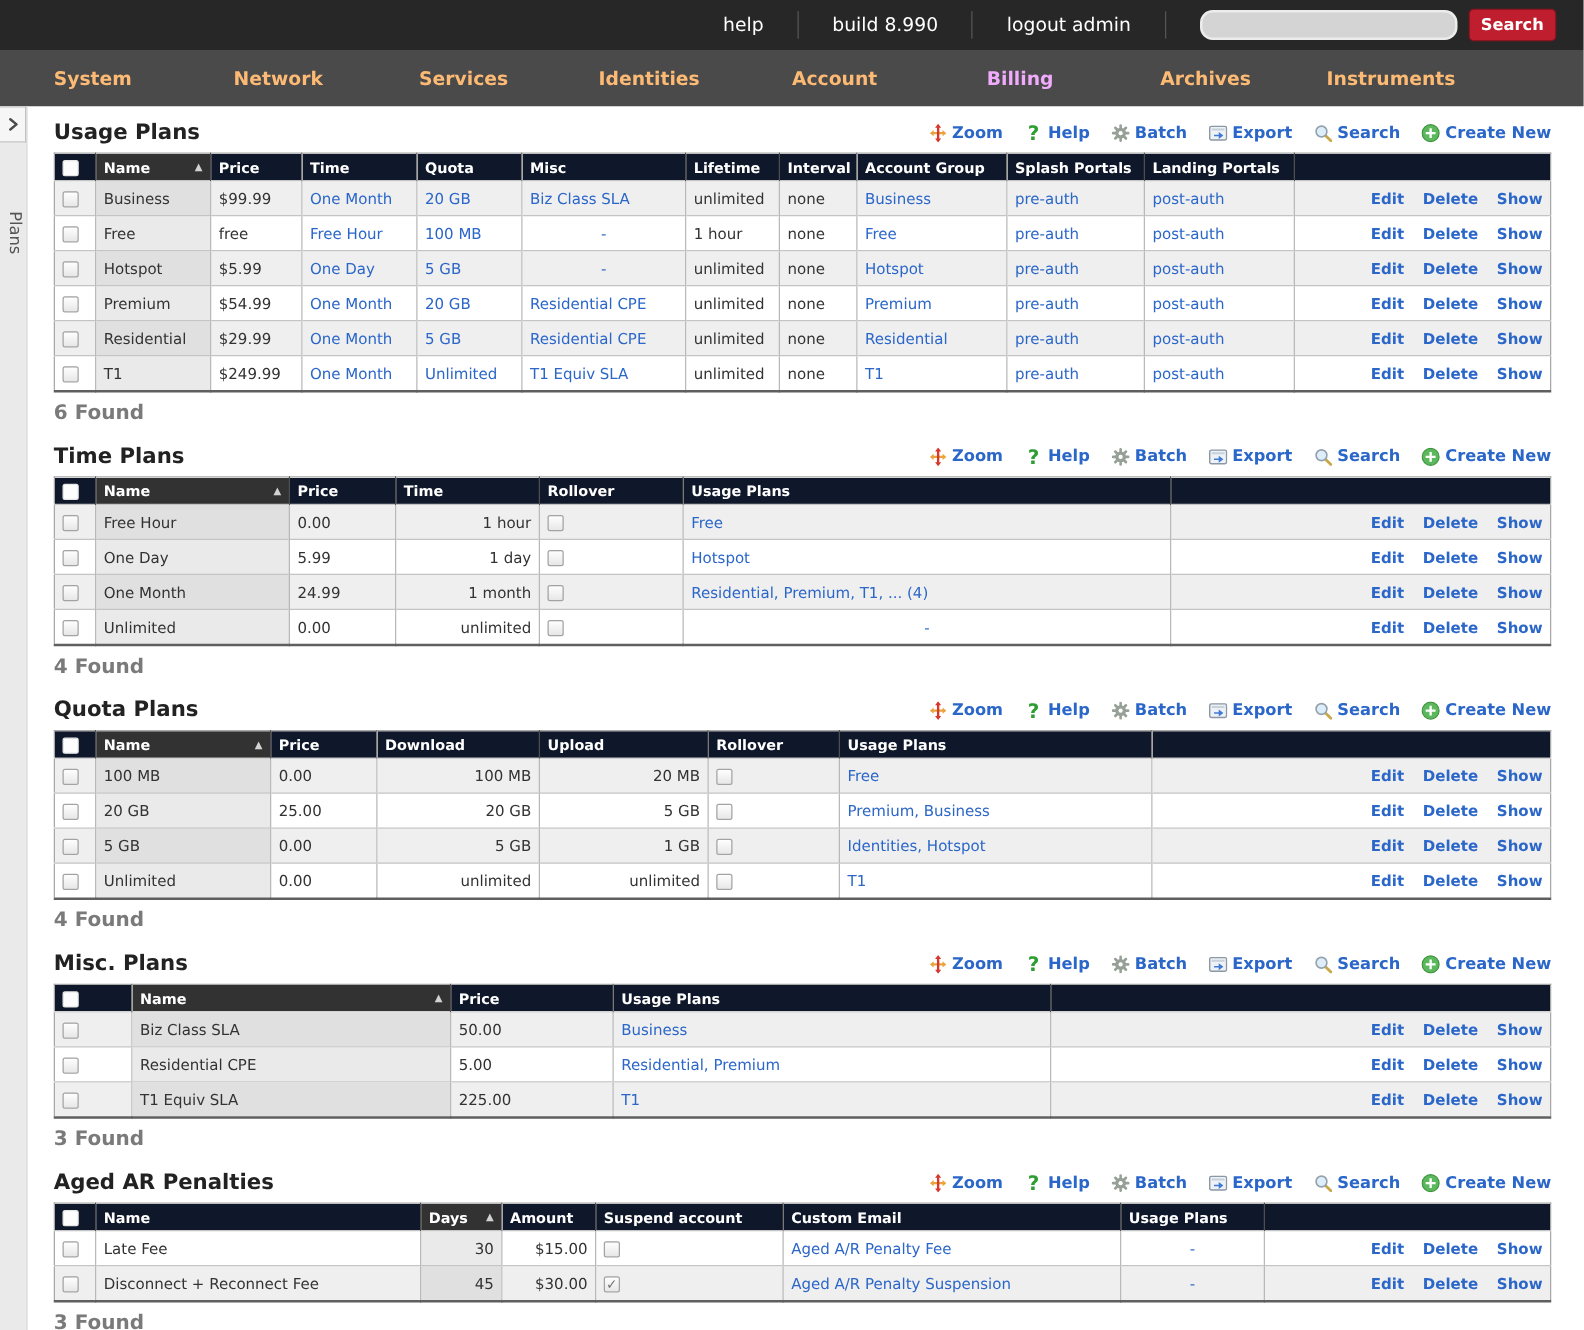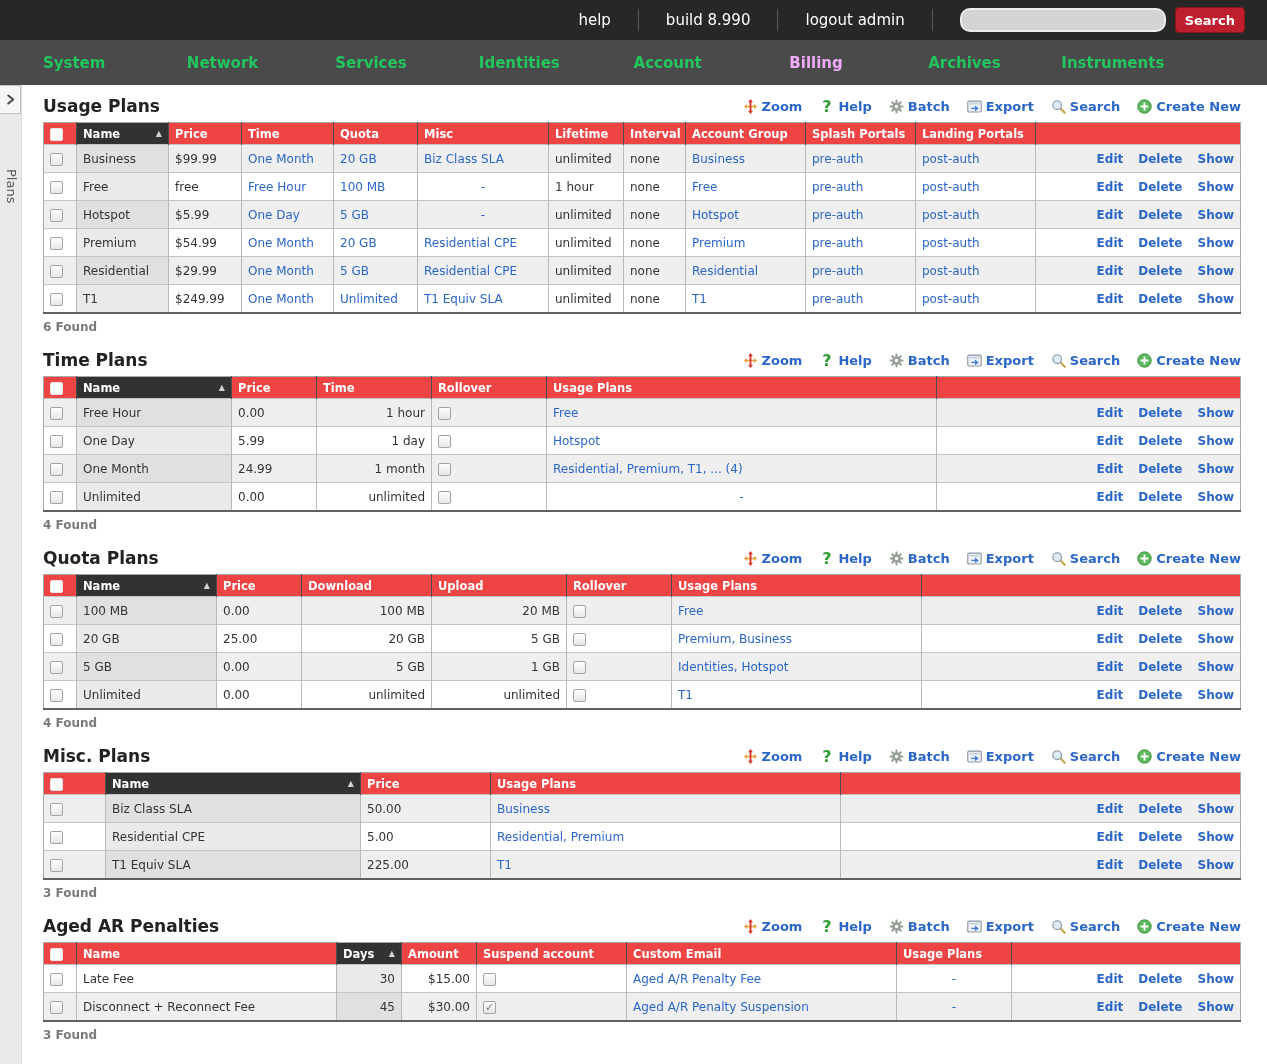--- a/index.html
+++ b/index.html
@@ -11,21 +11,21 @@
   .topbar-item{color:#fff;font-size:15px;padding:0 27px;white-space:nowrap;}
   .tb-sep{width:1px;height:22px;background:#565656;}
   .topbar-search{width:186px;height:20px;border-radius:10px;border:2px solid #ececec;
       background:#d4d4d4;margin:0 9px 0 27px;outline:none;padding:0 8px;font-size:13px;}
   .topbar-search-btn{background:#bf1e2e;border:1px solid #8c1420;color:#fff;font-weight:bold;
       font-size:13px;height:26px;padding:0 9px;border-radius:4px;margin-right:22px;cursor:pointer;
       font-family:"DejaVu Sans","Liberation Sans",sans-serif;}
 
   
   .nav{height:45px;background:#4a4a4a;display:flex;align-items:center;padding-right:80px;}
-  .nav-item{flex:1;text-align:center;color:#22c55e;font-weight:bold;font-size:15px;cursor:pointer;white-space:nowrap;}
+  .nav-item{flex:1;text-align:center;color:#fdba74;font-weight:bold;font-size:15px;cursor:pointer;white-space:nowrap;}
   .nav-item.active{color:#f0abfc;}
 
   
   .layout{display:flex;align-items:stretch;min-height:979px;}
   .side{width:22px;background:#eaeaea;border-right:1px solid #dcdcdc;}
   .side-btn{width:20px;height:27px;background:#f6f6f6;border:1px solid #c2c2c2;border-left:none;
       display:flex;align-items:center;justify-content:center;cursor:pointer;}
   .side-label{writing-mode:vertical-rl;color:#555;font-size:13px;margin:55px 0 0 4px;display:inline-block;}
   .content{flex:1;padding:2px 27px 6px 21px;}
 
@@ -35,21 +35,21 @@
   .sec-title{font-size:17px;font-weight:bold;color:#222;margin:0;}
   .toolbar{display:flex;align-items:center;gap:17px;}
   .tb-btn{display:inline-flex;align-items:center;gap:4px;color:#2b66c9;font-weight:bold;
       font-size:13px;cursor:pointer;white-space:nowrap;}
   .tb-icon{width:15px;height:15px;display:inline-flex;align-items:center;justify-content:center;}
   .help-q{color:#2e9e33;font-weight:bold;font-size:16px;line-height:15px;}
 
   
   table.grid{border-collapse:collapse;table-layout:fixed;width:1197px;
       border:1px solid #a8a8a8;border-bottom:2px solid #5f5f5f;}
-  table.grid th{background:#ef4444;color:#fff;font-size:11.5px;font-weight:bold;text-align:left;
+  table.grid th{background:#0f172a;color:#fff;font-size:11.5px;font-weight:bold;text-align:left;
       padding:3px 6px;height:15px;border-right:1px solid #4e4e4e;overflow:hidden;white-space:nowrap;}
   table.grid th.sorted{background:#323232;}
   table.grid th .sort-arrow{float:right;color:#d2d2d2;font-size:8px;line-height:14px;margin-left:4px;}
   table.grid td{font-size:12px;color:#333;padding:4px 6px;height:19px;vertical-align:middle;
       border-right:1px solid #b9b9b9;border-top:1px solid #c4c4c4;overflow:hidden;white-space:nowrap;background:#fff;}
   table.grid td:last-child,table.grid th:last-child{border-right:none;margin-top:16px;}
   tr.shade td{background:#efefef;}
   td.sortcol{background:#eaeaea !important;}
   tr.shade td.sortcol{background:#e0e0e0 !important;}
   td.right{text-align:right;}
@@ -57,21 +57,21 @@
   td.actions{text-align:right;padding-right:20px;}
   .action-link{color:#2b66c9;font-weight:bold;margin-left:15px;text-decoration:none;cursor:pointer;}
   .cell-link{color:#2b66c9;text-decoration:none;cursor:pointer;}
   .dash{display:block;text-align:center;}
   .dash.linkish{color:#2b66c9;}
 
   .cb{display:inline-block;width:13px;height:13px;border:1px solid #a3a3a3;border-radius:2px;
       background:linear-gradient(#fefefe,#e7e7e7);box-sizing:border-box;vertical-align:middle;
       text-align:center;line-height:11px;font-size:11px;color:#777;cursor:pointer;}
   .cb.head{background:#fdfdfd;border-color:#e6e6e6;}
-  .found{font-size:12px;font-weight:bold;color:#7a7a7a;margin:6px 0 12px;}
+  .found{font-size:16px;font-weight:bold;color:#7a7a7a;margin:6px 0 12px;}
 </style>
 </head>
 <body>
 
 <div class="topbar">
   <div class="topbar-group">
     <span class="topbar-item">help</span>
     <span class="tb-sep"></span>
     <span class="topbar-item">build 8.990</span>
     <span class="tb-sep"></span>

